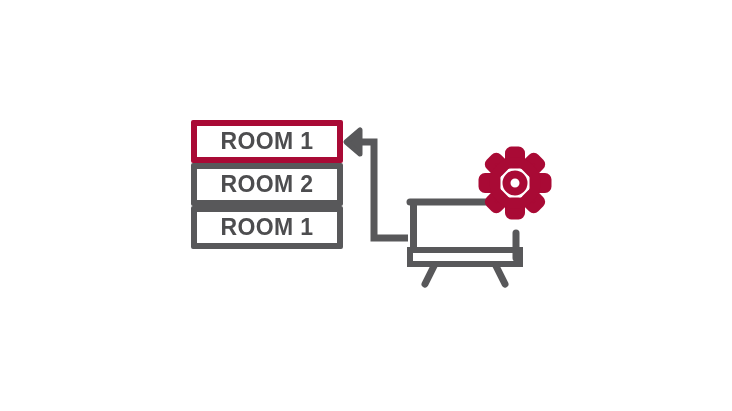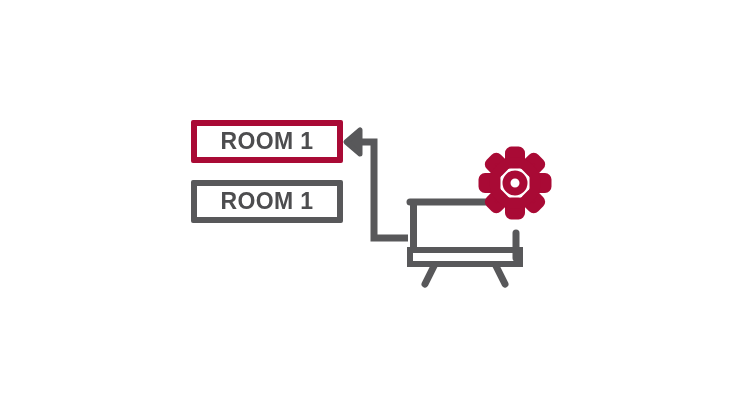--- a/index.html
+++ b/index.html
@@ -26,21 +26,20 @@
     width: 152px;
   }
   .room-box {
     position: relative;
     box-sizing: border-box;
     width: 152px;
     height: 43px;
     background: #ffffff;
     border: 6px solid #58585a;
     border-radius: 2px;
-    margin-bottom: 17px;
     display: flex;
     align-items: center;
     justify-content: center;
   }
   .room-box.selected {
     border-color: #a90a35;
   }
   .room-label {
     font-family: "Liberation Sans", sans-serif;
     font-weight: bold;
@@ -72,20 +71,23 @@
 <body>
 
 <div id="stage">
 
   <div class="room-list">
 
     <div class="room-box selected">
       <span class="room-label">ROOM 1</span>
     </div>
 
+    <div class="room-box">
+      <span class="room-label">ROOM 2</span>
+    </div>
 
     <div class="room-box">
       <span class="room-label">ROOM 1</span>
     </div>
 
   </div>
 
   <div class="connector">
     <svg width="80" height="135" viewBox="0 0 80 135">
 

